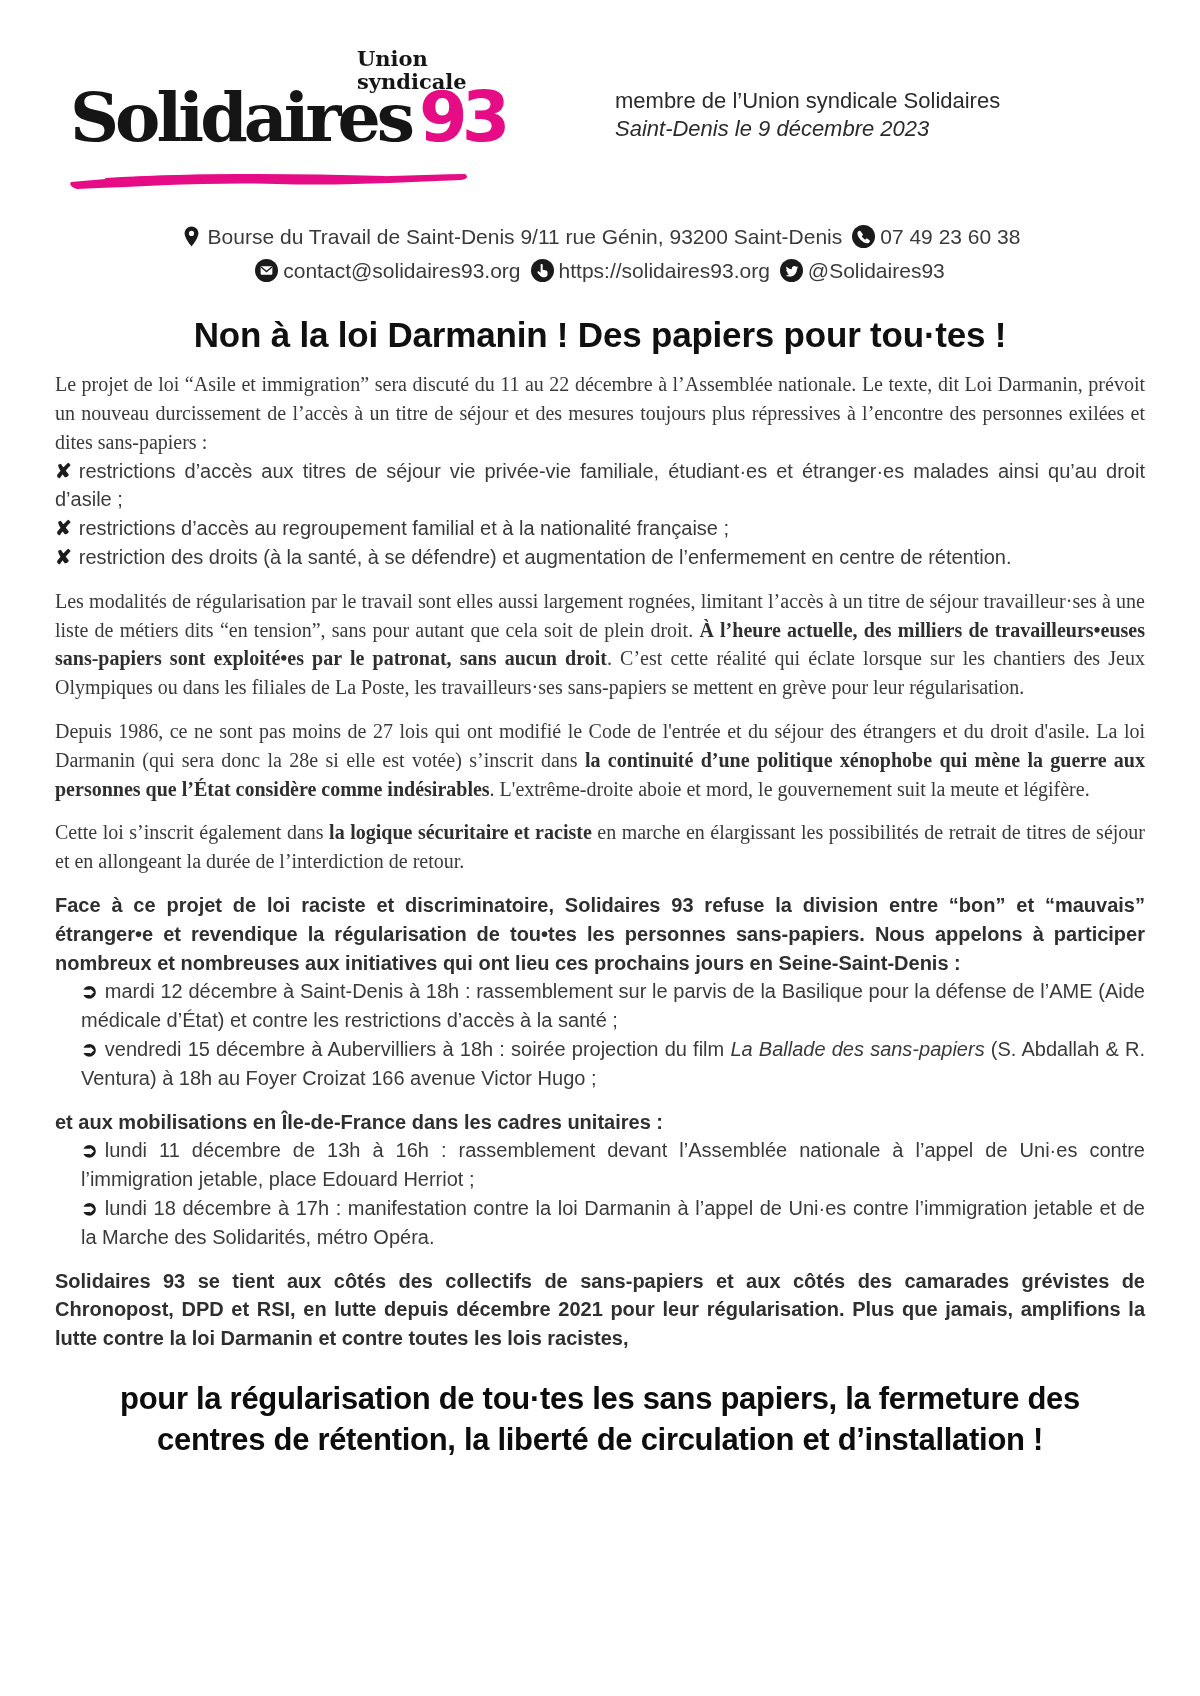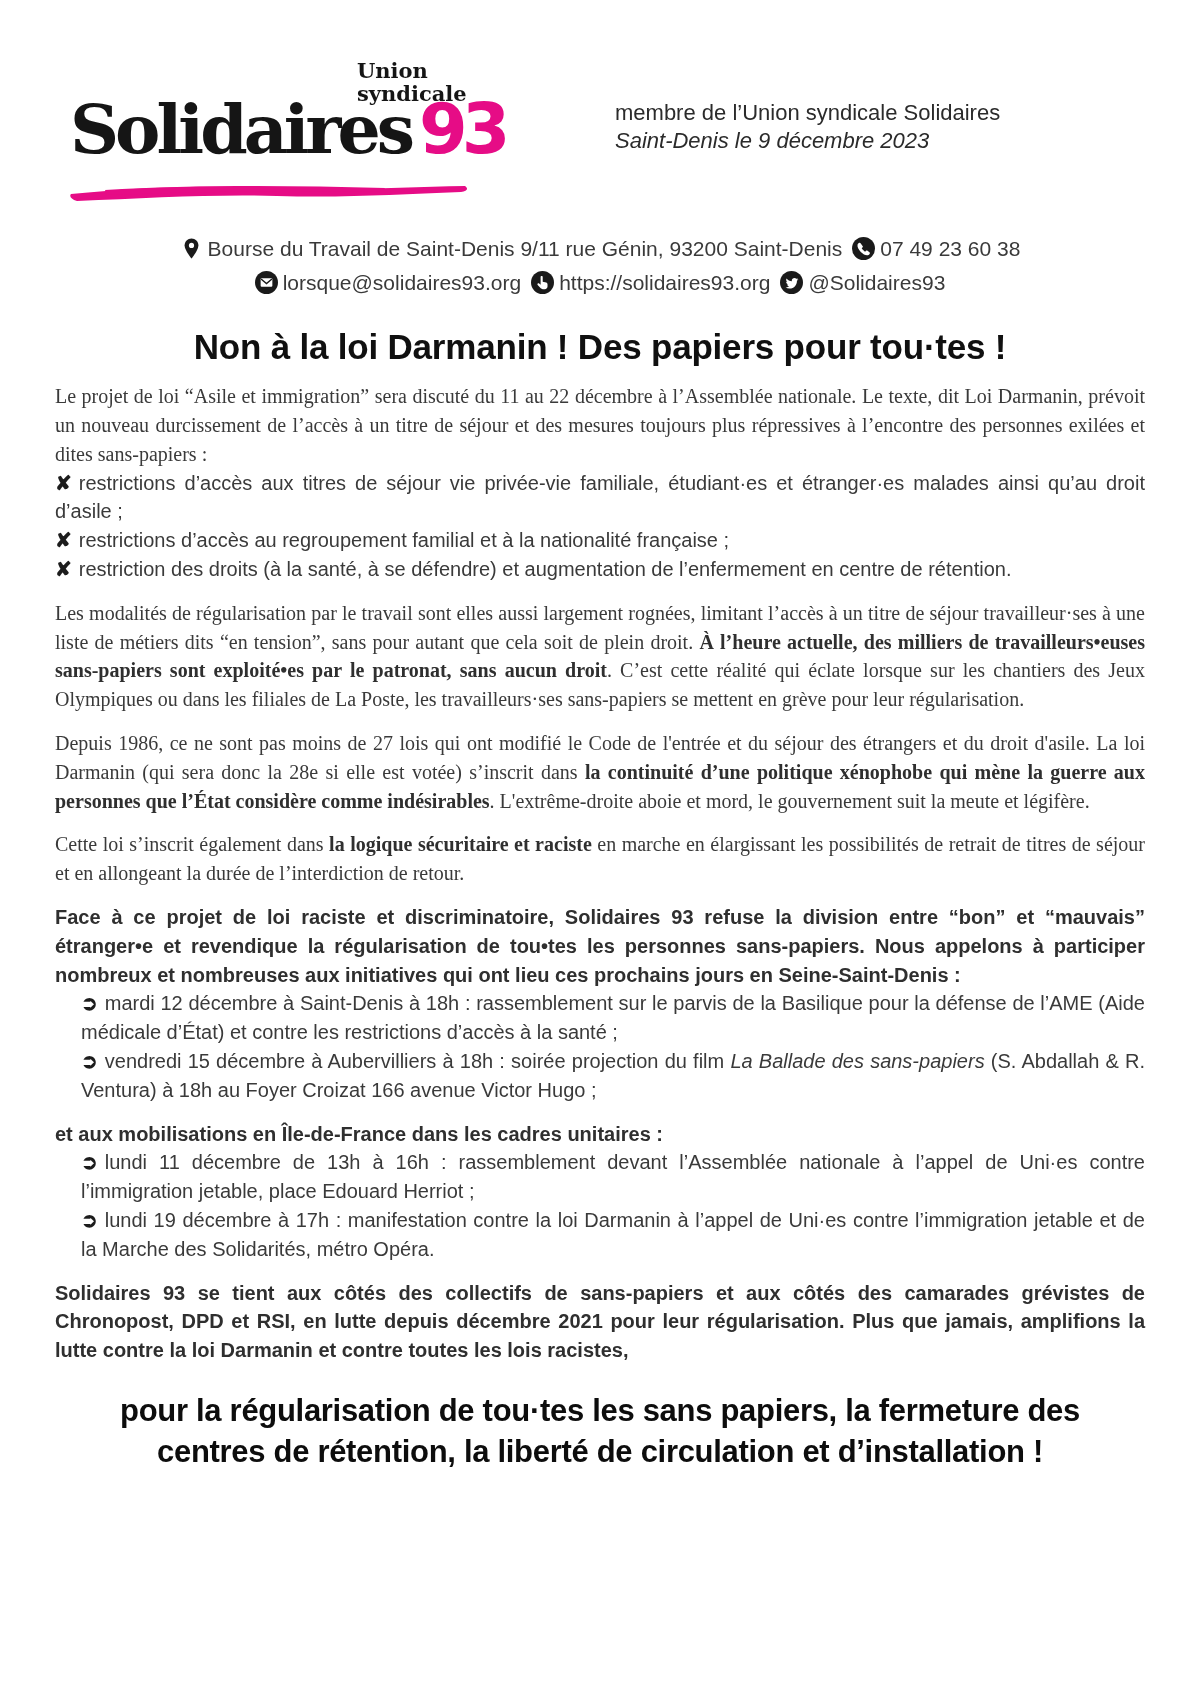--- a/index.html
+++ b/index.html
@@ -1,18 +1,18 @@
 <!DOCTYPE html>
 <html><head>
 <meta charset="utf-8">
 <style>
   html,body{margin:0;padding:0;background:#ffffff;}
   .page{
     width:1200px;height:1696px;box-sizing:border-box;
-    padding:12px 55px;overflow:hidden;background:#fff;
+    padding:0 55px;overflow:hidden;background:#fff;
     font-family:"Liberation Sans",sans-serif;color:#3a3a3a;
   }
   
   .header{display:flex;padding-top:42px;}
   .logo{position:relative;width:540px;height:162px;flex:0 0 auto;}
   .union{
     position:absolute;left:302px;top:6px;
     font-family:"DejaVu Serif",serif;font-weight:bold;
     font-size:21px;line-height:1.08;color:#151515;
   }
@@ -89,21 +89,21 @@
       </svg><span>Bourse du Travail de Saint-Denis 9/11 rue Génin, 93200 Saint-Denis</span><svg class="cicon" viewBox="0 0 22 22">
         <circle cx="11" cy="11" r="11" fill="#1a1a1a"></circle>
         <path d="M7.2 5.6c-.9.2-1.7 1-1.9 1.9-.4 2 .9 4.6 3.1 6.8 2.2 2.2 4.8 3.5 6.8 3.1.9-.2 1.7-1 1.9-1.9.1-.4-.1-.8-.4-1l-2.2-1.5c-.4-.2-.8-.2-1.1.1l-.9.9c-1-.5-2.7-2.2-3.2-3.2l.9-.9c.3-.3.3-.7.1-1.1L8.2 6c-.2-.3-.6-.5-1-.4z" fill="#fff"></path>
       </svg><span>07 49 23 60 38</span>
     </div>
     <div>
       <svg class="cicon" viewBox="0 0 22 22">
         <circle cx="11" cy="11" r="11" fill="#1a1a1a"></circle>
         <rect x="5.4" y="7" width="11.2" height="8" rx="1" fill="#fff"></rect>
         <polyline points="5.8,7.6 11,12 16.2,7.6" fill="none" stroke="#1a1a1a" stroke-width="1.3"></polyline>
-      </svg><span>lorsque@solidaires93.org</span><svg class="cicon" viewBox="0 0 22 22">
+      </svg><span>contact@solidaires93.org</span><svg class="cicon" viewBox="0 0 22 22">
         <circle cx="11" cy="11" r="11" fill="#1a1a1a"></circle>
         <path d="M10.2 4.8c.6 0 1 .4 1 1v4.4l3.3.9c.8.2 1.3.9 1.3 1.7v2.1c0 1.4-1.1 2.5-2.5 2.5h-2.1c-.7 0-1.4-.3-1.9-.8l-2.9-3.2c-.4-.4-.4-1 0-1.4.4-.4 1-.4 1.4-.1l1.4 1.2V5.8c0-.6.4-1 1-1z" fill="#fff"></path>
       </svg><span>https://solidaires93.org</span><svg class="cicon" viewBox="0 0 22 22">
         <circle cx="11" cy="11" r="11" fill="#1a1a1a"></circle>
         <path d="M17.6 7.9c-.4.2-.9.3-1.4.4.5-.3.9-.8 1.1-1.4-.5.3-1 .5-1.6.6-.5-.5-1.1-.8-1.9-.8-1.4 0-2.5 1.1-2.5 2.5 0 .2 0 .4.1.6-2.1-.1-4-1.1-5.2-2.6-.2.4-.3.8-.3 1.3 0 .9.4 1.6 1.1 2.1-.4 0-.8-.1-1.1-.3v.1c0 1.2.9 2.2 2 2.5-.2.1-.4.1-.7.1-.2 0-.3 0-.5-.1.3 1 1.2 1.7 2.3 1.7-.9.7-1.9 1.1-3.1 1.1h-.6c1.1.7 2.4 1.1 3.8 1.1 4.6 0 7.1-3.8 7.1-7.1v-.3c.6-.4 1.1-.9 1.4-1.5z" fill="#fff"></path>
       </svg><span>@Solidaires93</span>
     </div>
   </div>
 
   <div class="doc-title">Non à la loi Darmanin ! Des papiers pour tou·tes !</div>
@@ -114,19 +114,19 @@
       <div class="block cross-item"><span class="bullet">✘</span><span>restrictions d’accès au regroupement familial et à la nationalité française ;</span></div>
       <div class="block cross-item"><span class="bullet">✘</span><span>restriction des droits (à la santé, à se défendre) et augmentation de l’enfermement en centre de rétention.</span></div>
       <div class="block p"><span>Les modalités de régularisation par le travail sont elles aussi largement rognées, limitant l’accès à un titre de séjour travailleur·ses à une liste de métiers dits “en tension”, sans pour autant que cela soit de plein droit. </span><span class="b">À l’heure actuelle, des milliers de travailleurs•euses sans-papiers sont exploité•es par le patronat, sans aucun droit</span><span>. C’est cette réalité qui éclate lorsque sur les chantiers des Jeux Olympiques ou dans les filiales de La Poste, les travailleurs·ses sans-papiers se mettent en grève pour leur régularisation.</span></div>
       <div class="block p"><span>Depuis 1986, ce ne sont pas moins de 27 lois qui ont modifié le Code de l'entrée et du séjour des étrangers et du droit d'asile. La loi Darmanin (qui sera donc la 28e si elle est votée) s’inscrit dans </span><span class="b">la continuité d’une politique xénophobe qui mène la guerre aux personnes que l’État considère comme indésirables</span><span>. L'extrême-droite aboie et mord, le gouvernement suit la meute et légifère.</span></div>
       <div class="block p"><span>Cette loi s’inscrit également dans </span><span class="b">la logique sécuritaire et raciste</span><span> en marche en élargissant les possibilités de retrait de titres de séjour et en allongeant la durée de l’interdiction de retour.</span></div>
       <div class="block p-bold"><span>Face à ce projet de loi raciste et discriminatoire, Solidaires 93 refuse la division entre “bon” et “mauvais” étranger•e et revendique la régularisation de tou•tes les personnes sans-papiers. Nous appelons à participer nombreux et nombreuses aux initiatives qui ont lieu ces prochains jours en Seine-Saint-Denis :</span></div>
       <div class="block arrow-item"><span class="bullet">➲</span><span>mardi 12 décembre à Saint-Denis à 18h : rassemblement sur le parvis de la Basilique pour la défense de l’AME (Aide médicale d’État) et contre les restrictions d’accès à la santé ;</span></div>
       <div class="block arrow-item"><span class="bullet">➲</span><span>vendredi 15 décembre à Aubervilliers à 18h : soirée projection du film </span><span class="i">La Ballade des sans-papiers</span><span> (S. Abdallah &amp; R. Ventura) à 18h au Foyer Croizat 166 avenue Victor Hugo ;</span></div>
       <div class="block p-bold"><span>et aux mobilisations en Île-de-France dans les cadres unitaires :</span></div>
       <div class="block arrow-item"><span class="bullet">➲</span><span>lundi 11 décembre de 13h à 16h : rassemblement devant l’Assemblée nationale à l’appel de Uni·es contre l’immigration jetable, place Edouard Herriot ;</span></div>
-      <div class="block arrow-item"><span class="bullet">➲</span><span>lundi 19 décembre à 17h : manifestation contre la loi Darmanin à l’appel de Uni·es contre l’immigration jetable et de la Marche des Solidarités, métro Opéra.</span></div>
+      <div class="block arrow-item"><span class="bullet">➲</span><span>lundi 18 décembre à 17h : manifestation contre la loi Darmanin à l’appel de Uni·es contre l’immigration jetable et de la Marche des Solidarités, métro Opéra.</span></div>
       <div class="block p-bold"><span>Solidaires 93 se tient aux côtés des collectifs de sans-papiers et aux côtés des camarades grévistes de Chronopost, DPD et RSI, en lutte depuis décembre 2021 pour leur régularisation. Plus que jamais, amplifions la lutte contre la loi Darmanin et contre toutes les lois racistes,</span></div>
     </div>
 
   <div class="footer-heading">pour la régularisation de tou·tes les sans papiers, la fermeture des centres de rétention, la liberté de circulation et d’installation !</div>
 
 </div>
 
 </body></html>

